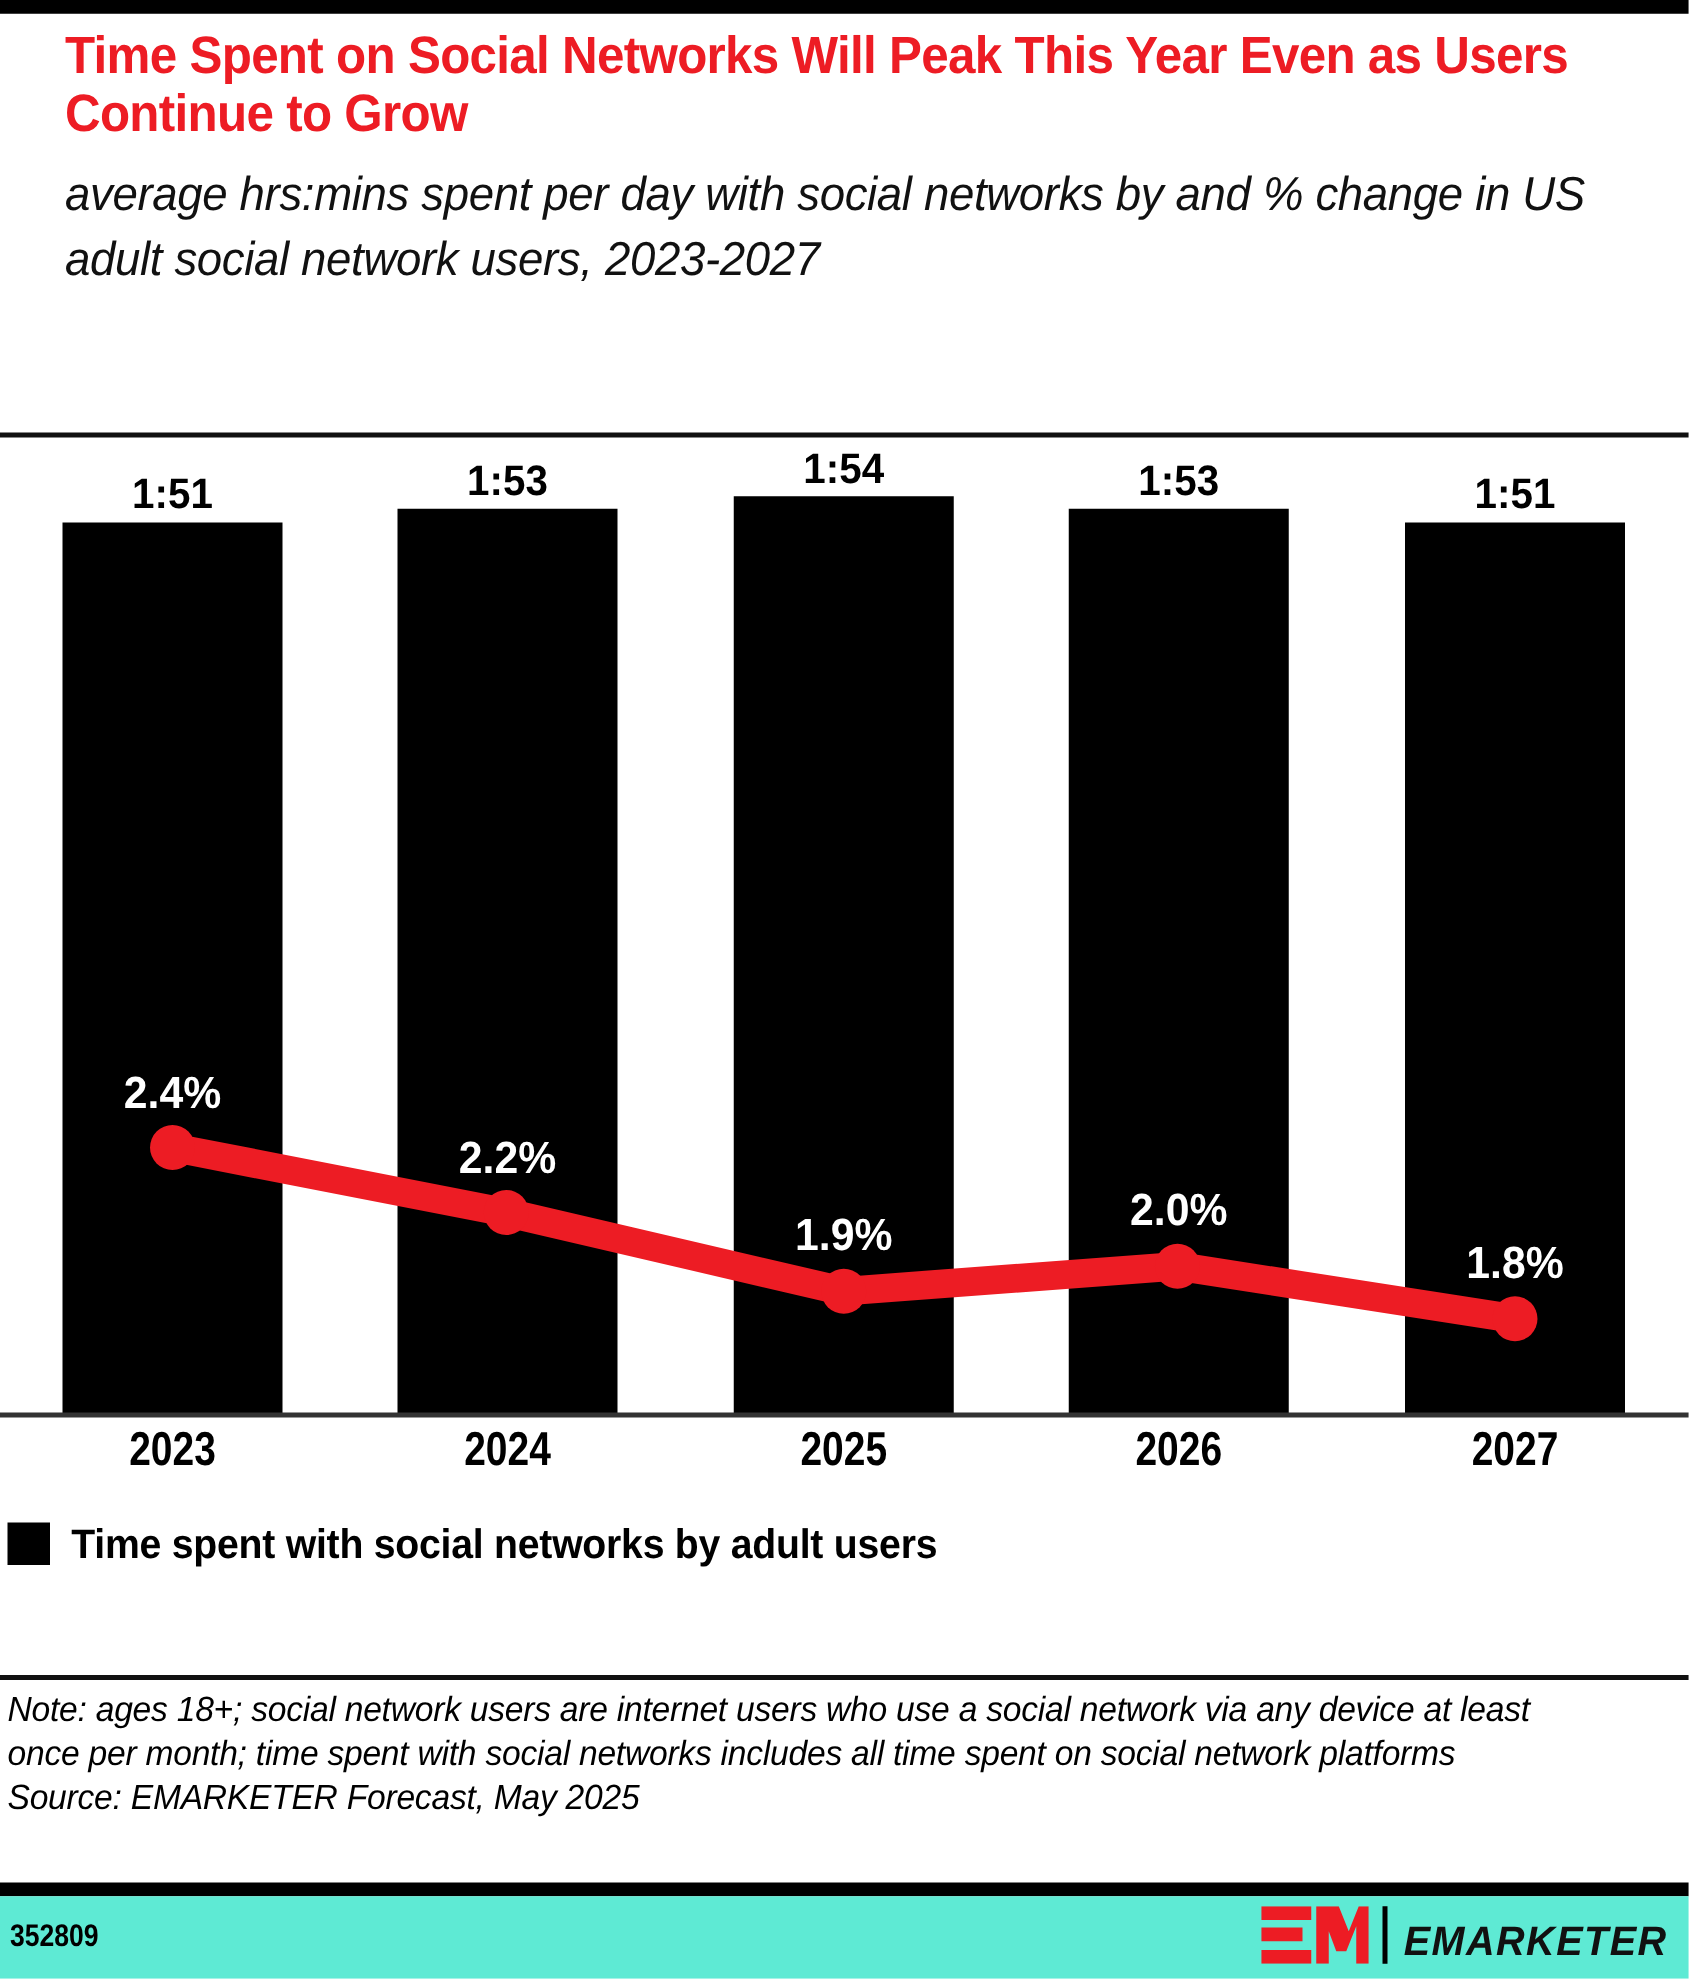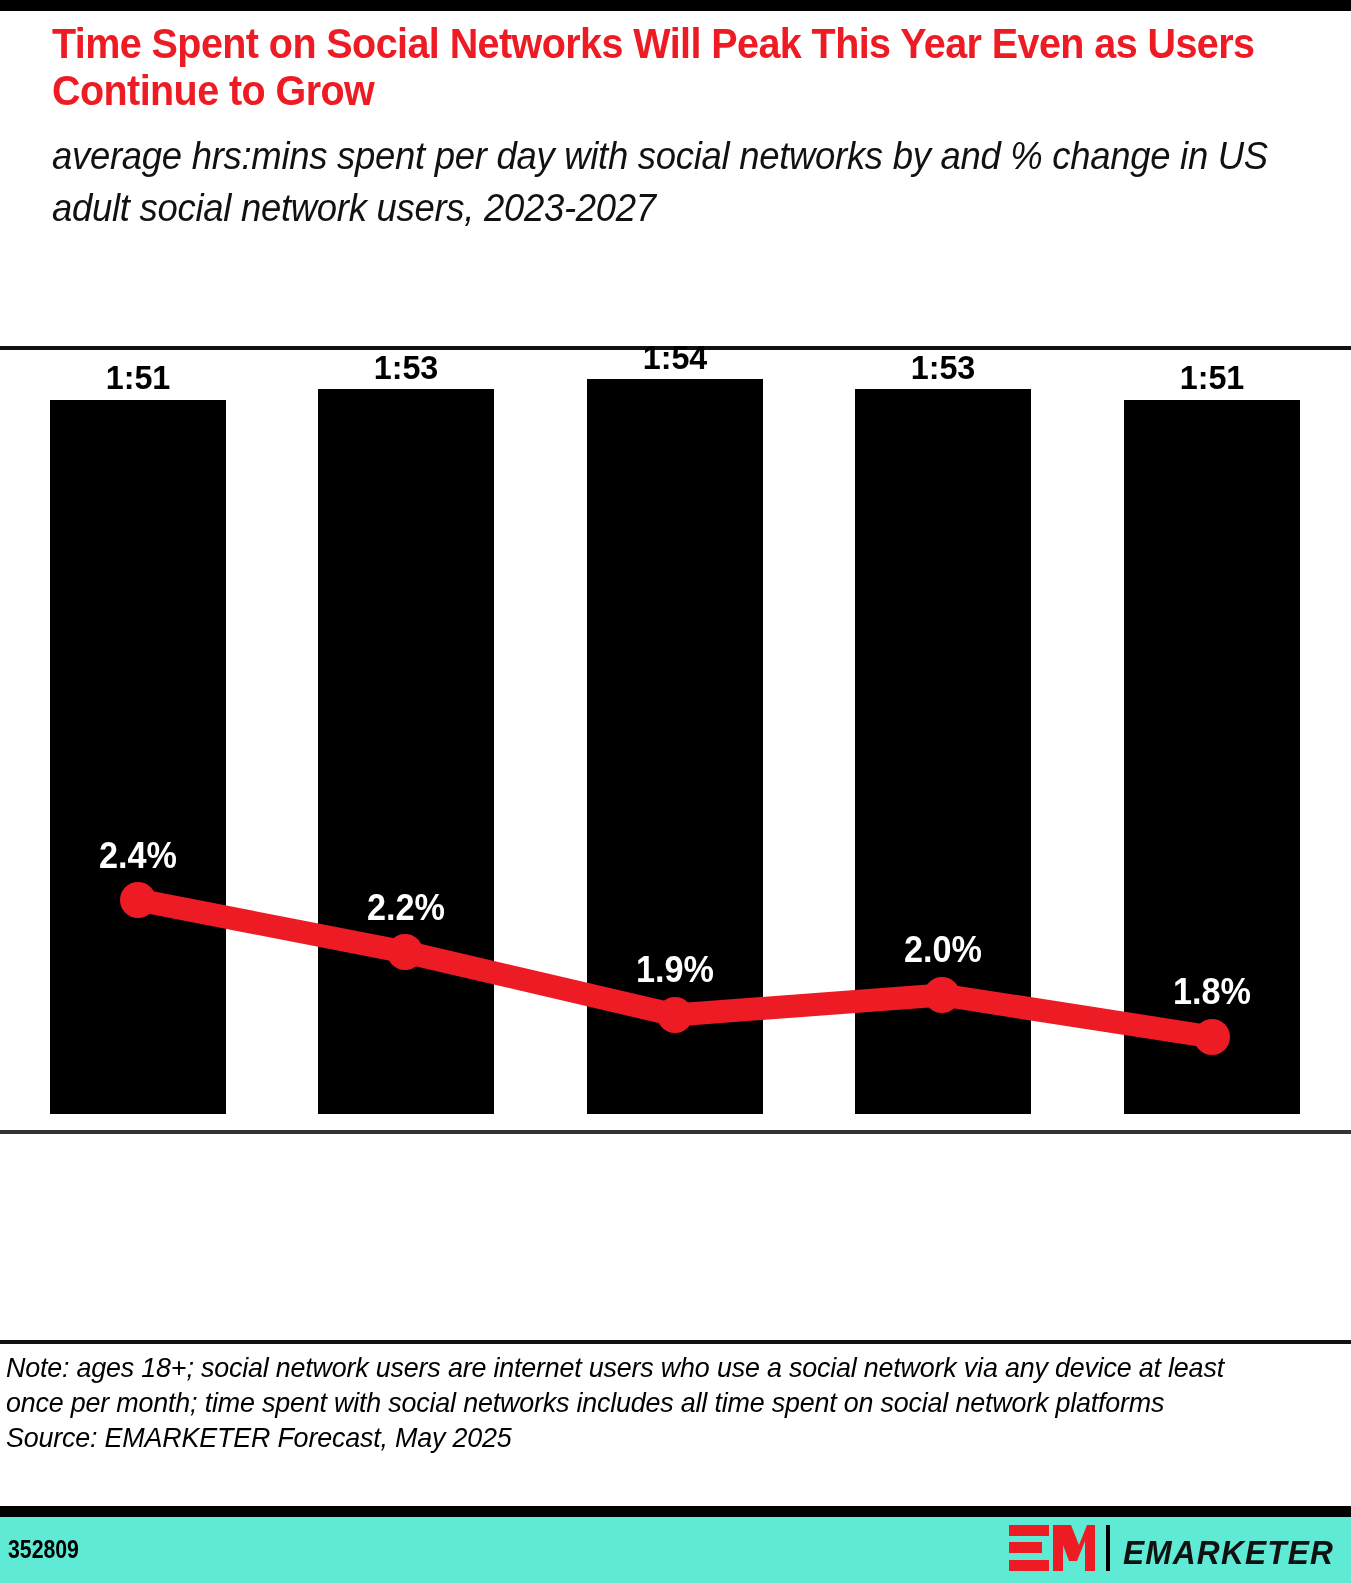--- a/index.html
+++ b/index.html
@@ -78,21 +78,21 @@
     left: 0; top: 1130px;
     width: 1351px;
     height: 4px;
     background: #333333;
   }
 
   
   .plot {
     position: absolute;
     left: 0;
-    top: 332px;
+    top: 350px;
     width: 1076px;
     height: 782px;
   }
   .bar {
     position: absolute;
     background: #000000;
     bottom: 0;
   }
   .bar-label {
     position: absolute;
@@ -291,22 +291,33 @@
 
     <div class="pt-label" style="left:48px; top:506px; width:180px;">2.4%</div>
     <div class="pt-label" style="left:316px; top:558px; width:180px;">2.2%</div>
     <div class="pt-label" style="left:585px; top:620px; width:180px;">1.9%</div>
     <div class="pt-label" style="left:853px; top:600px; width:180px;">2.0%</div>
     <div class="pt-label" style="left:1122px; top:642px; width:180px;">1.8%</div>
   </div>
 
   <div class="axis-line"></div>
 
+  <div class="xaxis">
+    <div class="xtick" style="left:48px; width:180px;">2023</div>
+    <div class="xtick" style="left:316px; width:180px;">2024</div>
+    <div class="xtick" style="left:585px; width:180px;">2025</div>
+    <div class="xtick" style="left:853px; width:180px;">2026</div>
+    <div class="xtick" style="left:1122px; width:180px;">2027</div>
+  </div>
 
   <div class="legend">
+    <div class="legend-row">
+      <span class="swatch black"></span>
+      <span class="legend-text">Time spent with social networks by adult users</span>
+    </div>
   </div>
 
   <div class="note-rule"></div>
 
   <div class="notes">
     <p>Note: ages 18+; social network users are internet users who use a social network via any device at least once per month; time spent with social networks includes all time spent on social network platforms</p>
     <p>Source: EMARKETER Forecast, May 2025</p>
   </div>
 
   <div class="footer-rule"></div>

